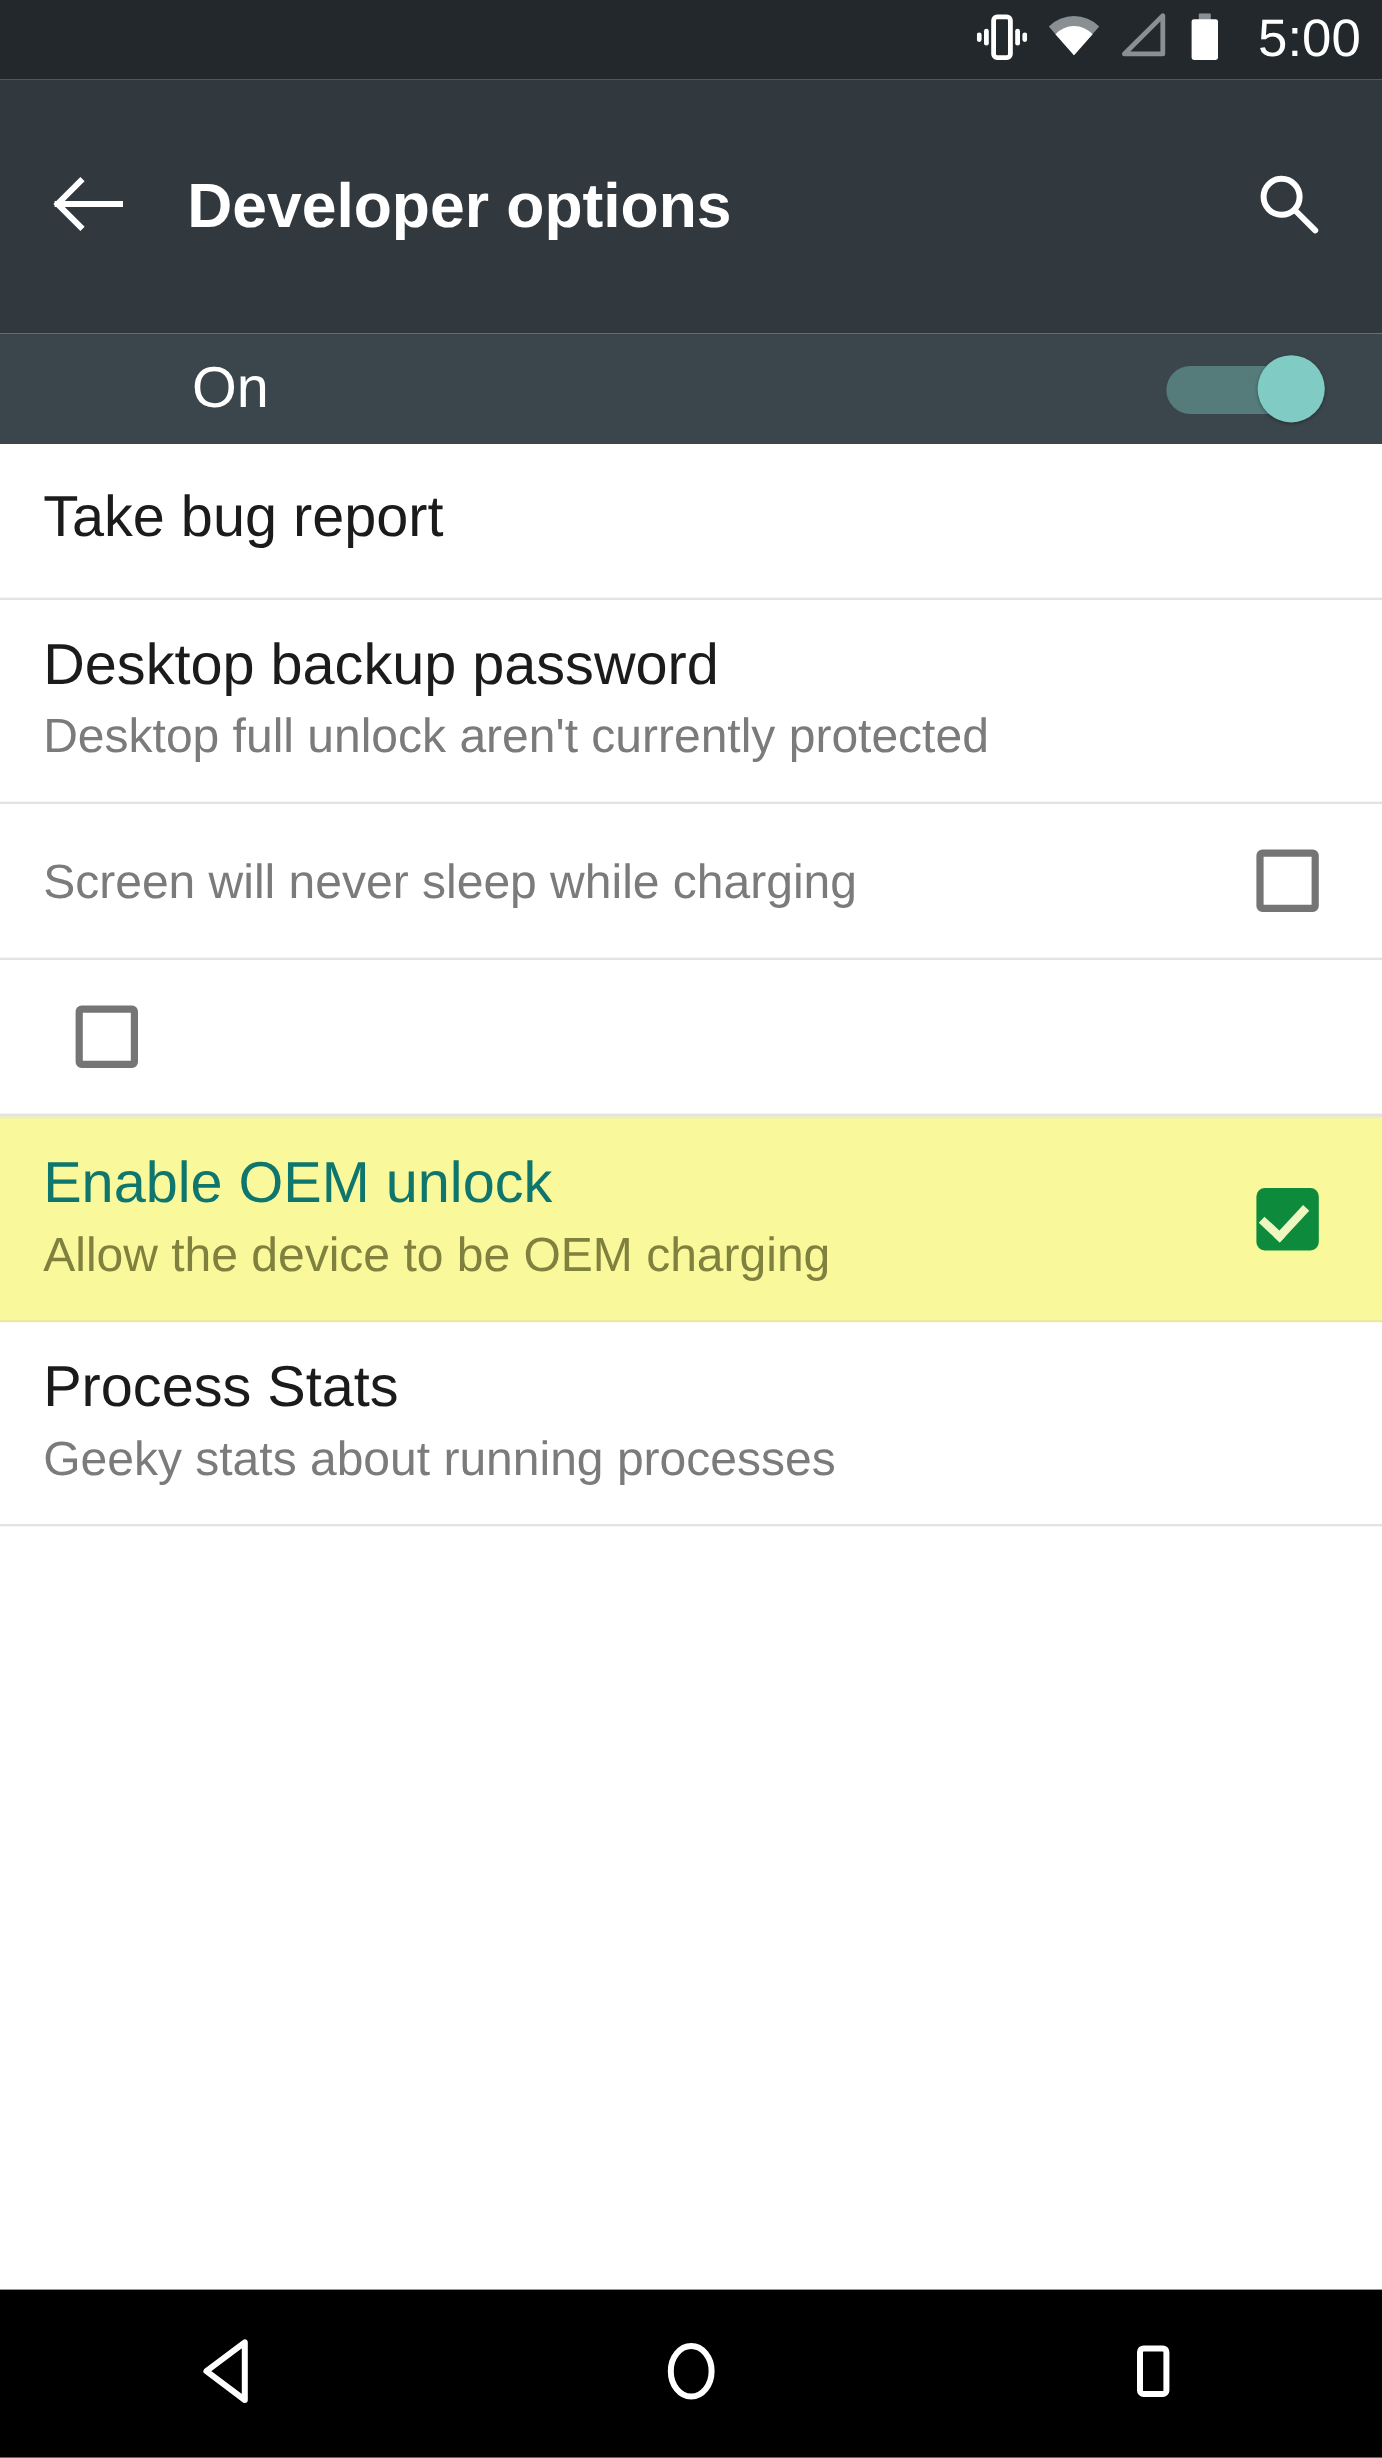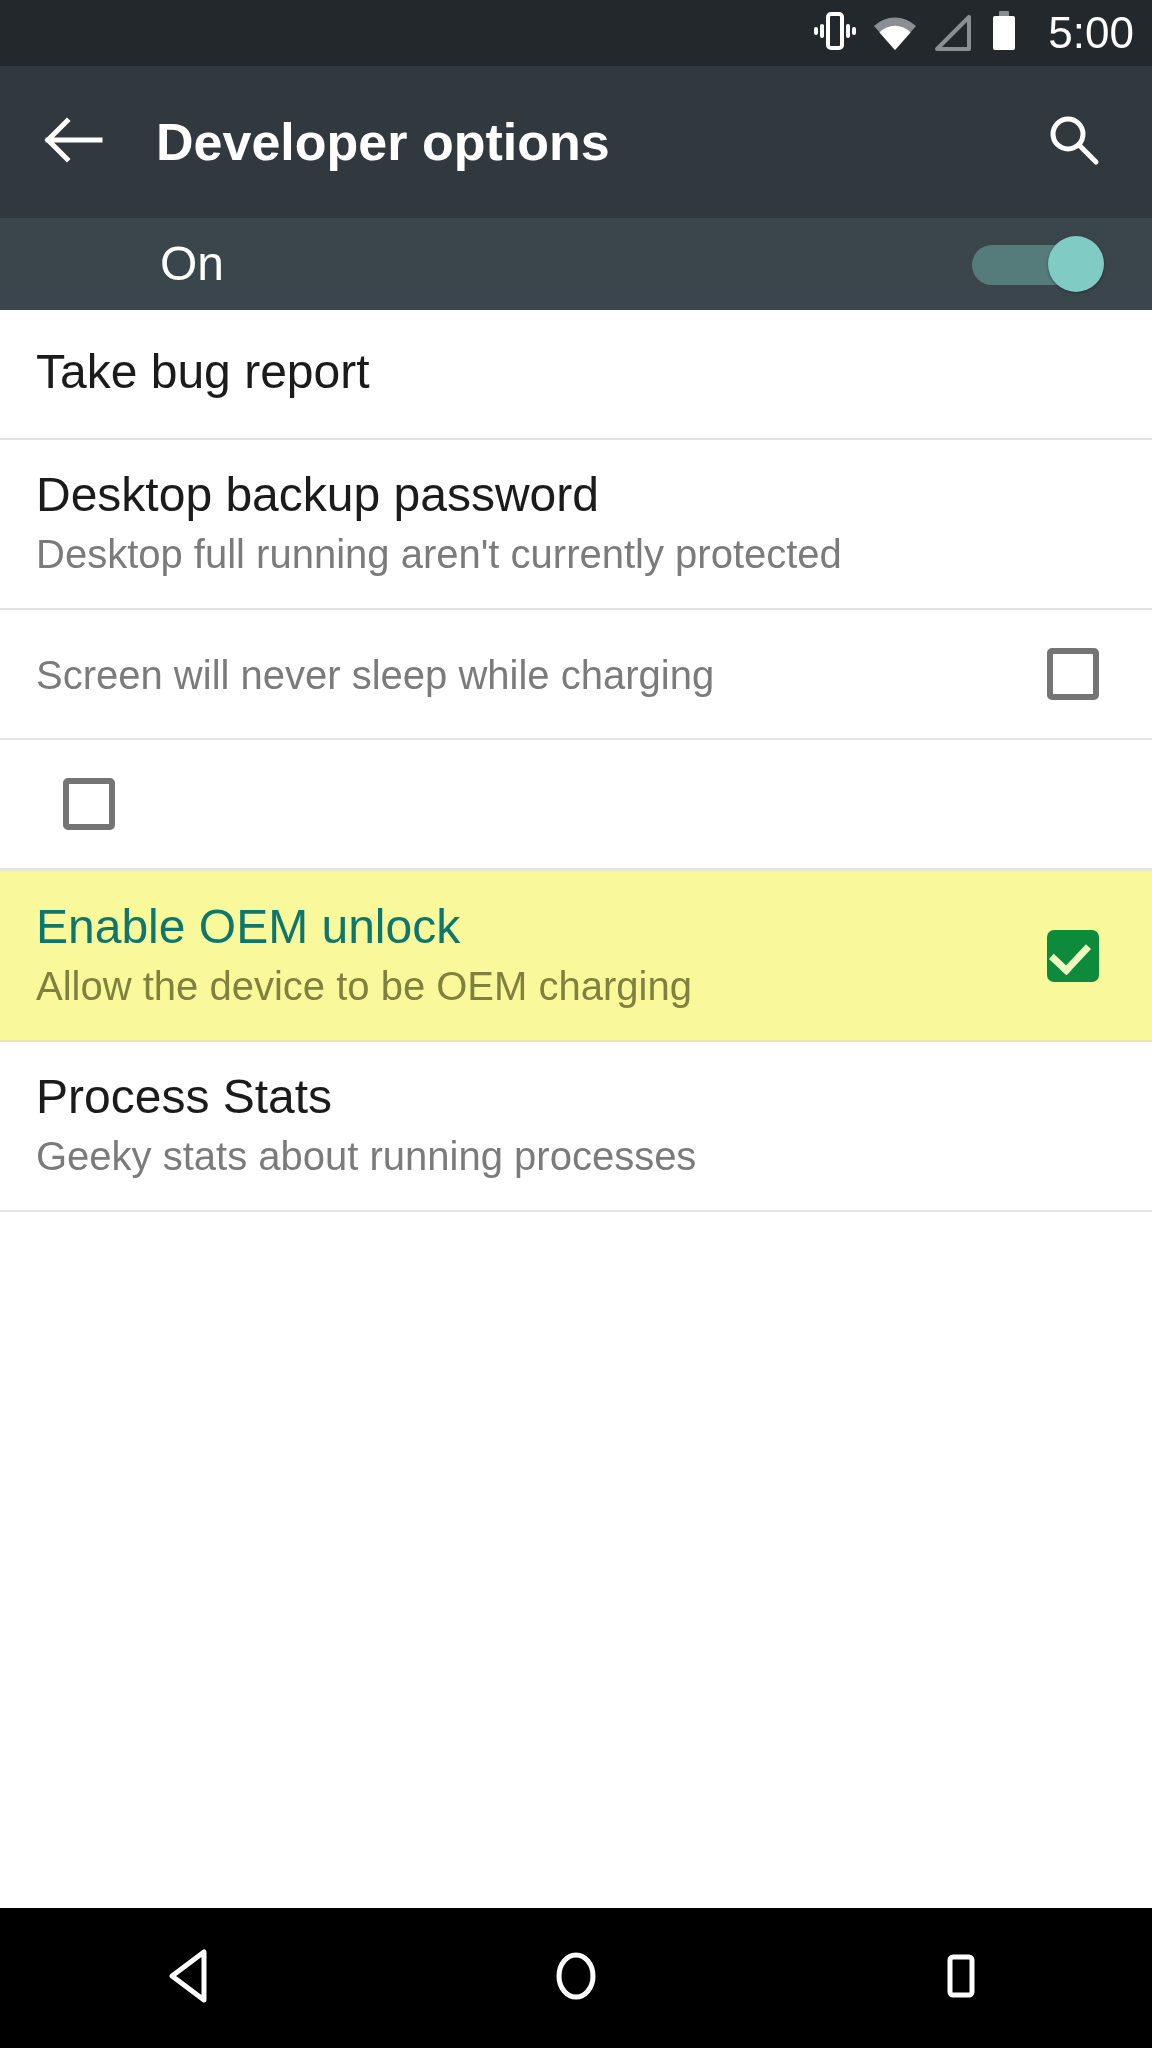--- a/index.html
+++ b/index.html
@@ -29,37 +29,37 @@
     background: #22282c;
     display: flex;
     align-items: center;
     justify-content: flex-end;
     padding-right: 18px;
     box-sizing: border-box;
     flex: 0 0 auto;
   }
   .status-icons {
     display: flex;
-    align-items: flex-end;
+    align-items: flex-start;
     gap: 17px;
   }
   .si { display: block; }
   .status-clock {
     color: #ffffff;
     font-size: 44px;
     line-height: 44px;
     font-weight: 400;
     letter-spacing: 0px;
     margin-left: 14px;
     white-space: nowrap;
   }
 
   
   .app-bar {
-    height: 152px;
+    height: 212px;
     background: #32393e;
     display: flex;
     align-items: center;
     flex: 0 0 auto;
     position: relative;
   }
   .back-btn {
     width: 110px;
     height: 110px;
     margin-left: 18px;
@@ -299,21 +299,21 @@
     <div class="row no-widget r-takebug">
       <div class="row-texts">
         <div class="row-title">Take bug report</div>
       </div>
 
     </div>
 
     <div class="row no-widget">
       <div class="row-texts">
         <div class="row-title">Desktop backup password</div>
-        <div class="row-summary">Desktop full running aren't currently protected</div>
+        <div class="row-summary">Desktop full unlock aren't currently protected</div>
       </div>
 
     </div>
 
     <div class="row">
       <div class="row-texts">
         <div class="row-summary">Screen will never sleep while charging</div>
       </div>
       <div class="row-widget">
         <div class="cbox"></div>

